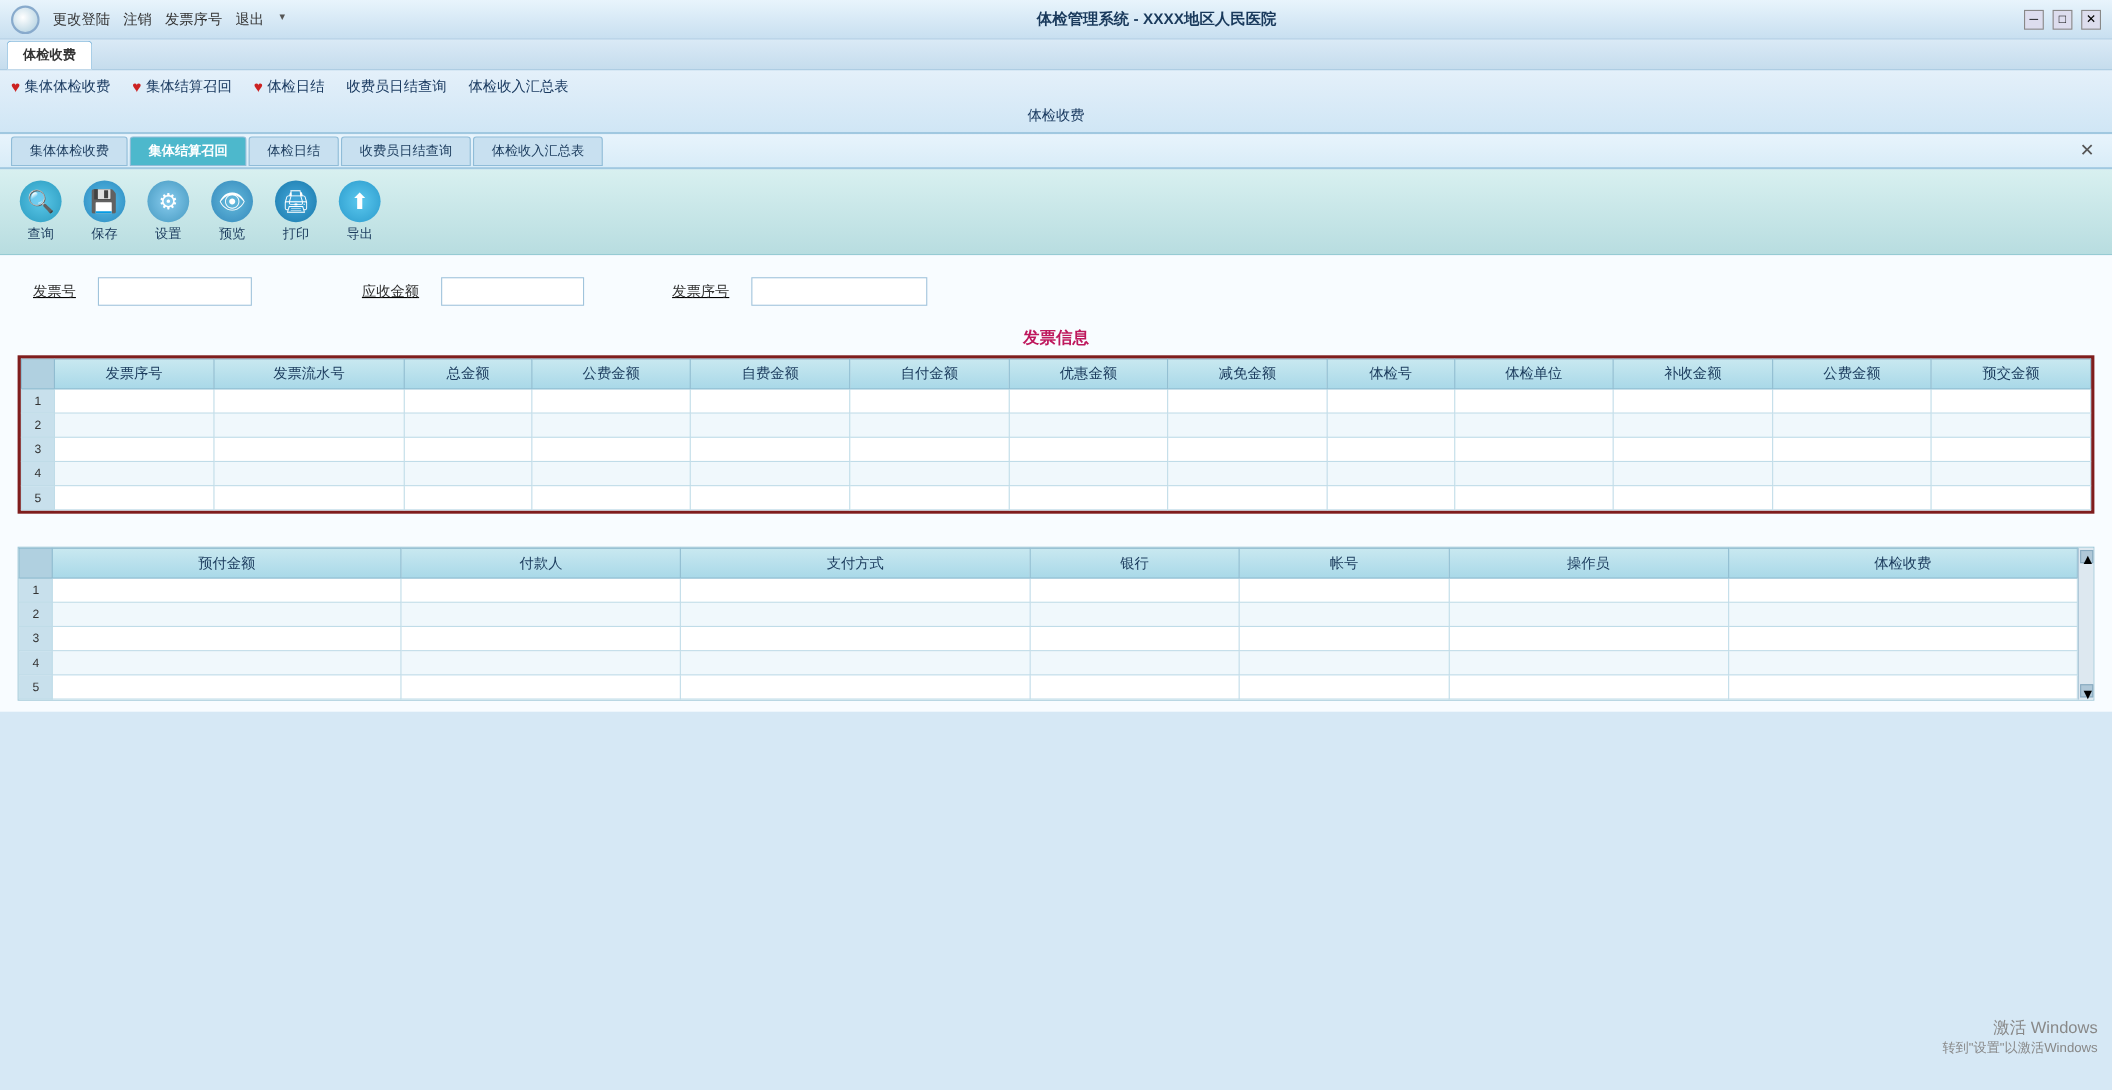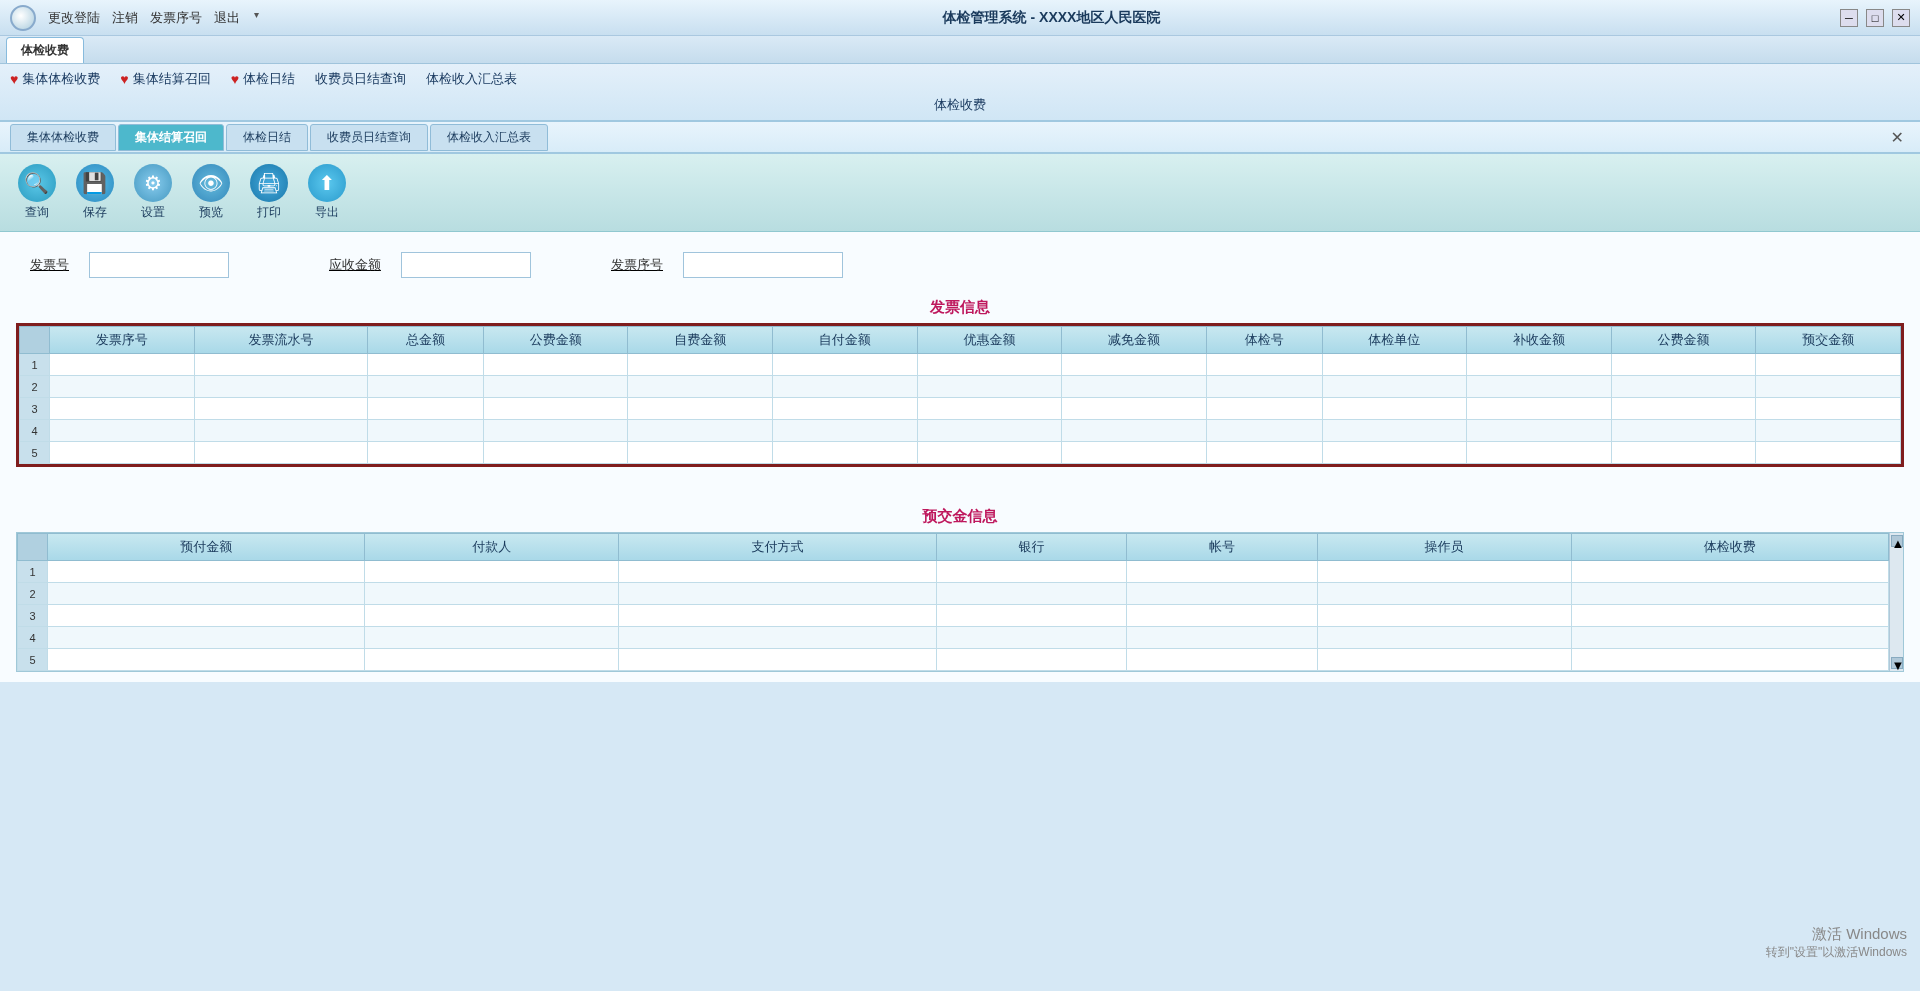--- a/index.html
+++ b/index.html
@@ -369,21 +369,20 @@
             <td></td>
             <td></td>
             <td></td>
           </tr>
         </tbody>
     </table>
   </div>
 
   <div class="spacer"></div>
 
-  <div class="section-title">预交金信息</div>
 
   <div style="display:flex; margin:0 16px; border:1px solid #a0c8d8; position:relative;">
     <div style="flex:1;">
       <table class="data-table">
         <thead>
           <tr>
             <th></th>
             <th>预付金额</th>
             <th>付款人</th>
             <th>支付方式</th>

